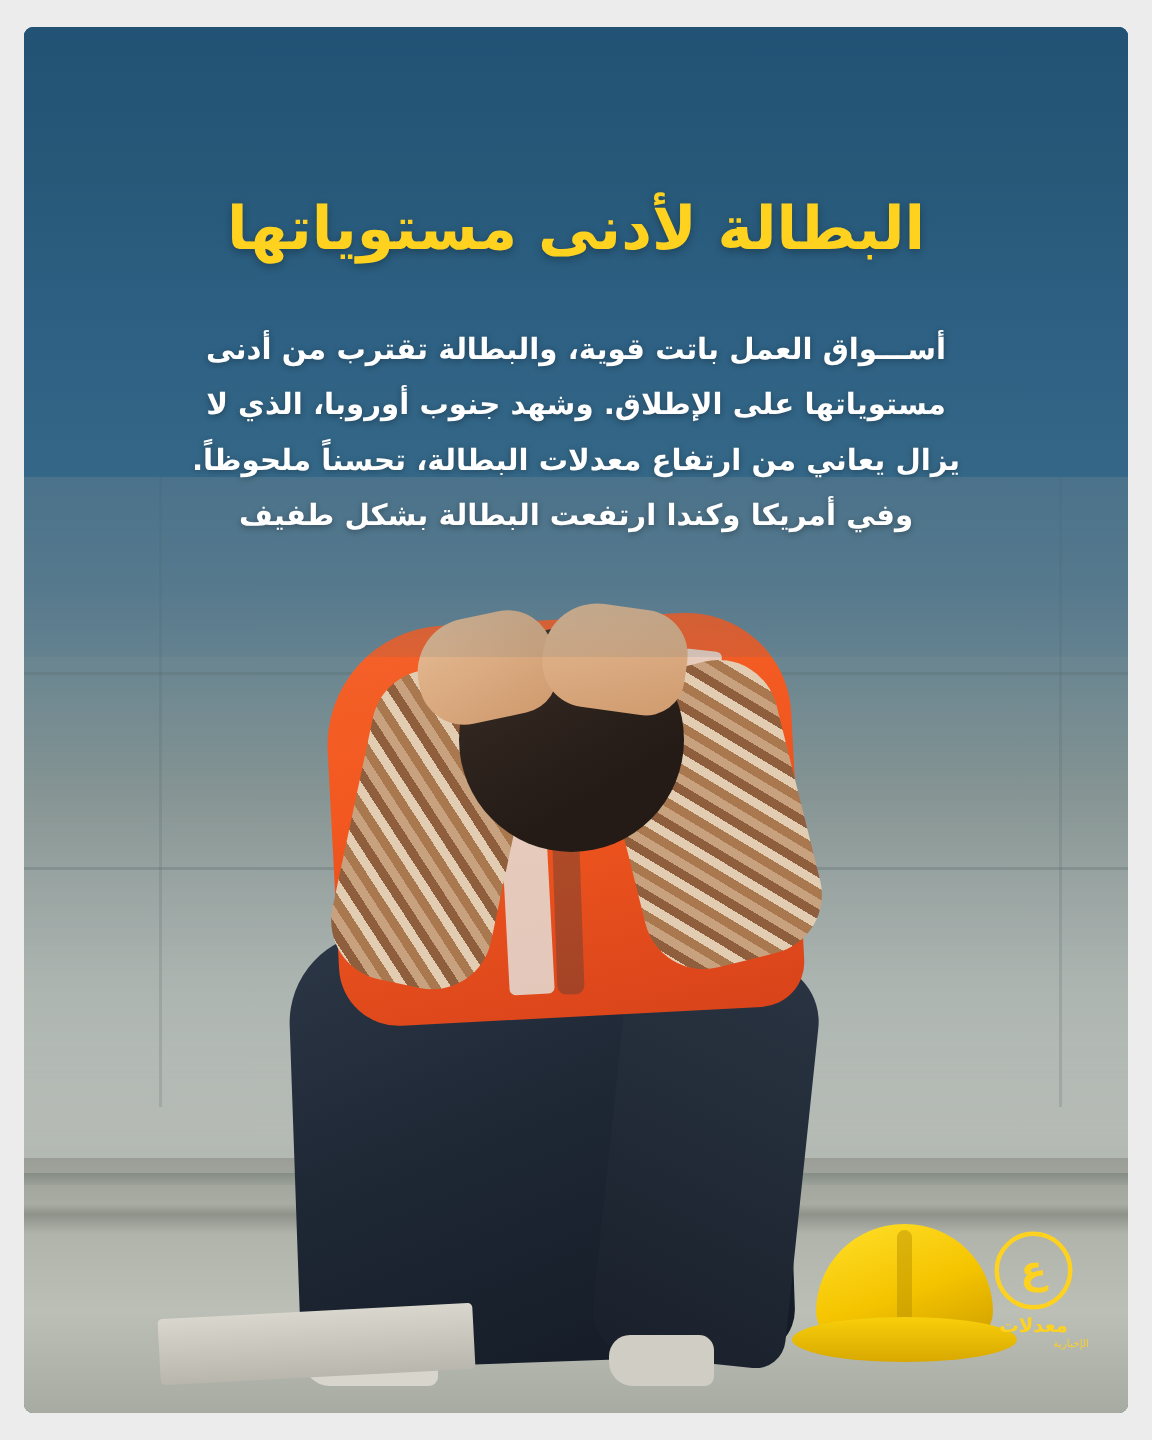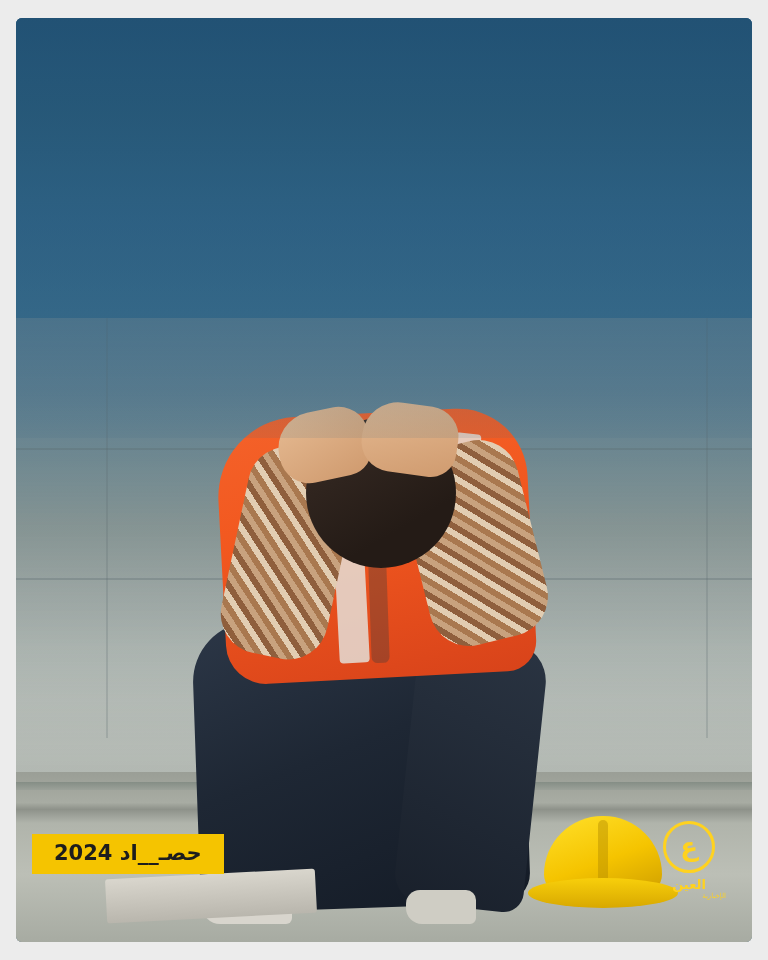--- a/index.html
+++ b/index.html
@@ -351,22 +351,25 @@
 
     <div class="helmet">
       <div class="dome"></div>
       <div class="ridge"></div>
       <div class="brim"></div>
     </div>
 
     <div class="top-scrim"></div>
   </div>
 
-
-  <div class="season-tag">حصـ__اد 2024</div>
+  <div class="text-wrap">
+    <h1 class="headline">البطالة لأدنى مستوياتها</h1>
+    <p class="body-copy">أســـواق العمل باتت قوية، والبطالة تقترب من أدنى مستوياتها على الإطلاق. وشهد جنوب أوروبا، الذي لا يزال يعاني من ارتفاع معدلات البطالة، تحسناً ملحوظاً. وفي أمريكا وكندا ارتفعت البطالة بشكل طفيف</p>
+  </div>
+
 
   <div class="logo">
     <div class="mark">ع</div>
-    <div class="name">العين</div>
+    <div class="name">معدلات</div>
     <div class="sub">الإخبارية</div>
   </div>
 
 </div>
 
 </body></html>

